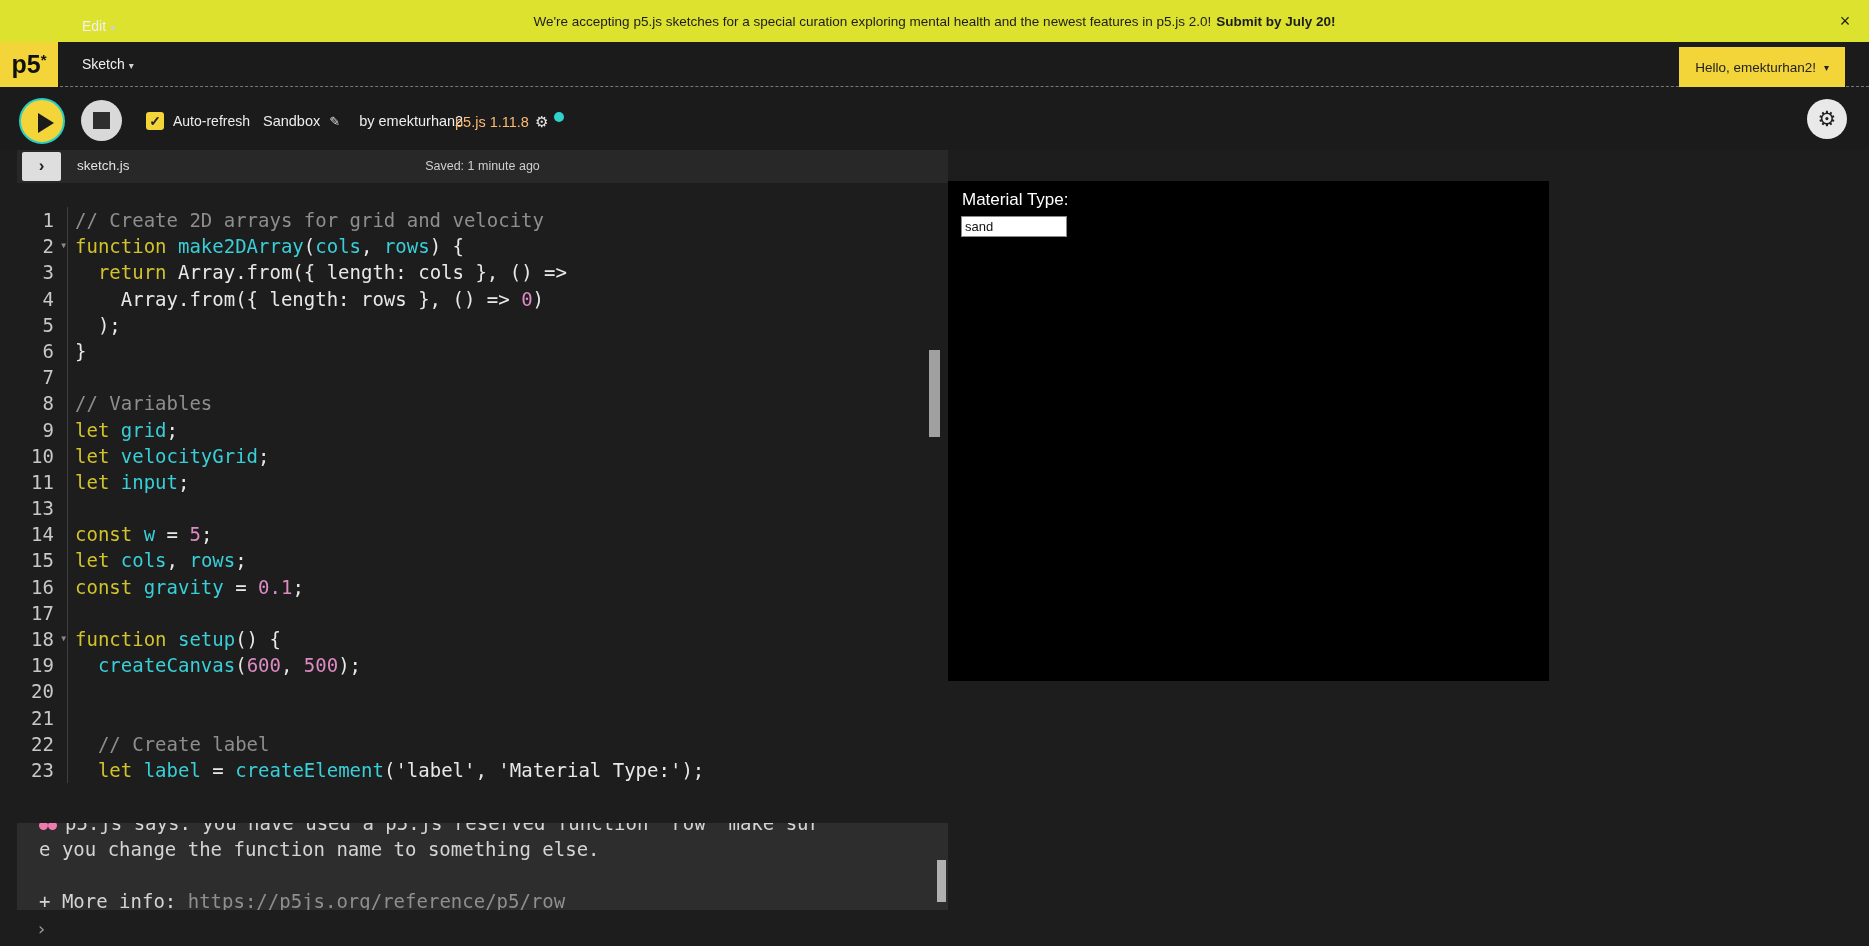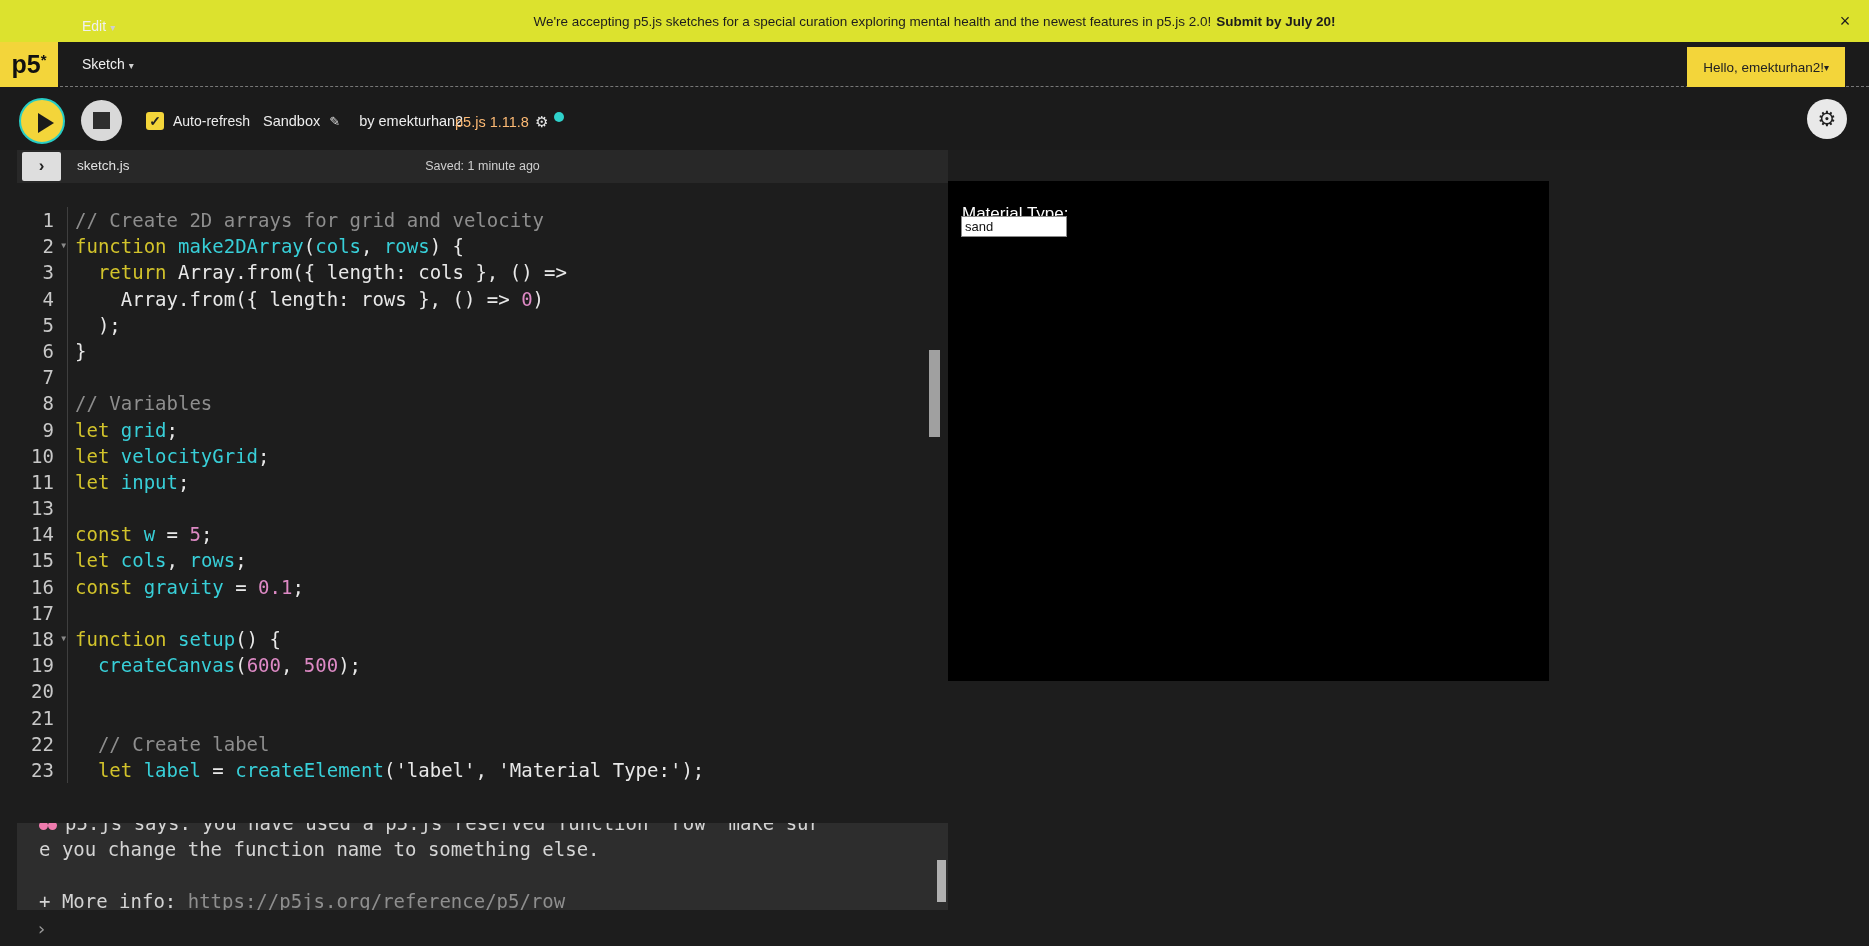--- a/index.html
+++ b/index.html
@@ -18,21 +18,21 @@
   
   .nav { position:absolute; left:0; top:42px; width:1869px; height:45px;
     background:#1b1b1b; border-bottom:1px dashed #777; display:flex; align-items:center; }
   .logo { width:58px; height:45px; background:#f3d53a; color:#111; font-weight:bold;
     font-size:25px; display:flex; align-items:center; justify-content:center; }
   .logo sup { font-size:15px; margin-top:-9px; }
   .menus { display:flex; margin-left:12px; gap:6px;flex-direction:column; }
   .menu-item { color:#f0f0f0; font-size:14px; padding:8px 12px; cursor:pointer; }
   .menu-item .caret { font-size:10px; margin-left:4px; color:#cfcfcf; }
   .account-btn { position:absolute; right:24px; top:5px; height:40px; background:#f3d53a;
-    color:#222; font-size:13.5px; padding:0 16px; display:flex; align-items:center; 
+    color:#222; font-size:13.5px; padding:0 16px; display:flex; align-items:center; gap:8px;
     cursor:pointer; border:none; }
   .account-btn .caret { font-size:10px; }
 
   
   .toolbar { position:absolute; left:0; top:88px; width:1869px; height:62px; background:#1b1b1b; }
   .play-btn { position:absolute; left:19px; top:98px; width:46px; height:46px; border-radius:50%;
     background:#f3d53a; border:2px solid #28cdc5; cursor:pointer; top:10px; }
   .play-tri { position:absolute; left:17px; top:13px; width:0; height:0;
     border-left:16px solid #1b1b1b; border-top:10px solid transparent; border-bottom:10px solid transparent; }
   .stop-btn { position:absolute; left:81px; top:12px; width:41px; height:41px; border-radius:50%;
@@ -77,21 +77,21 @@
   .fold { position:absolute; right:1px; top:9px; font-size:8px; color:#8a8a8a; line-height:8px; }
   .codetext { padding-left:7px; }
   .cm { color:#8e8e8e; } .kw { color:#d2c32b; } .fn { color:#38cfd8; }
   .num { color:#de8ac5; } .numb { color:#e083c0; font-weight:bold; }
   .str { color:#e8e8e8; } .pl { color:#e8e8e8; }
   .ed-scroll { position:absolute; left:929px; top:200px; width:11px; height:87px; background:#a0a0a0; }
 
   
   .preview-title { position:absolute; left:957px; top:10px; color:#f9a8d4; font-size:13px;margin-top:40px; }
   .canvas { position:absolute; left:948px; top:31px; width:601px; height:500px; background:#000; }
-  .canvas-label { position:absolute; left:14px; top:9px; color:#fff; font-size:17px;margin-top:14px; }
+  .canvas-label { position:absolute; left:14px; top:9px; color:#fff; font-size:17px; }
   .canvas-input { position:absolute; left:13px; top:35px; width:106px; height:21px; background:#fff;
     border:1px solid #8a8a8a; font-size:13px; font-family:"Liberation Sans",sans-serif;
     color:#111; padding:0 3px; }
 
   
   .console-header { position:absolute; left:17px; top:647px; width:931px; height:26px; background:#3f3f3f;
     display:flex; align-items:center; }
   .console-title { color:#f0f0f0; font-size:12.5px; margin-left:12px; }
   .console-clear { position:absolute; right:44px; color:#f0f0f0; font-size:12.5px; cursor:pointer; }
   .console-chevron { position:absolute; right:18px; color:#f0f0f0; font-size:15px;

